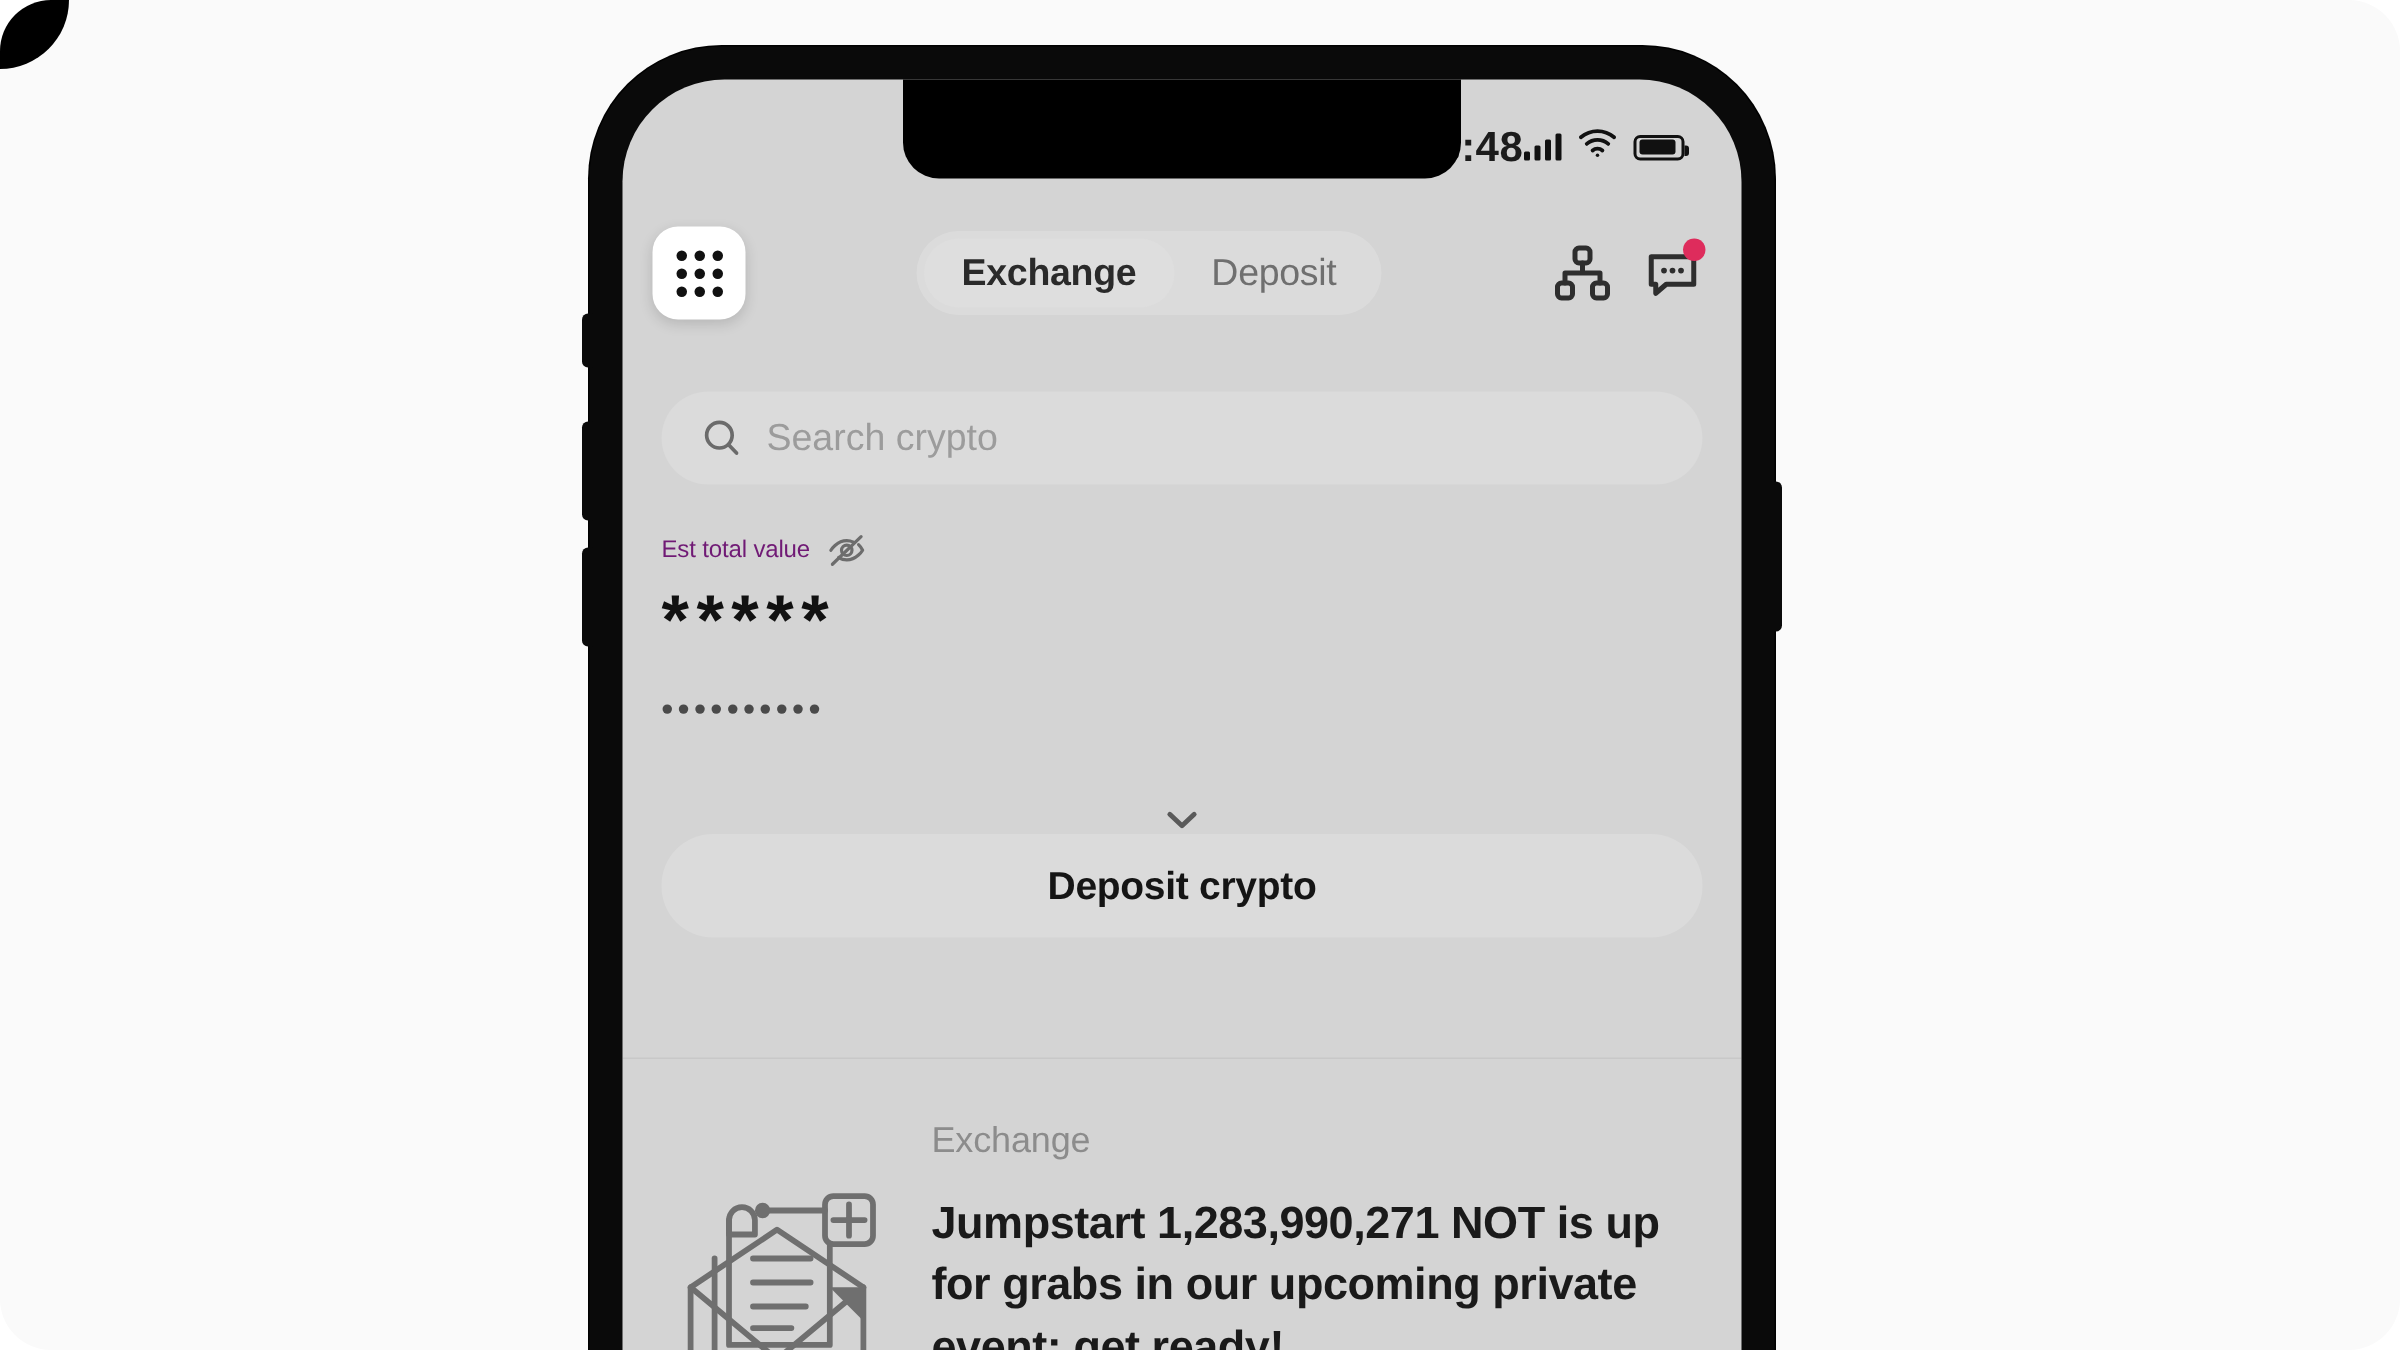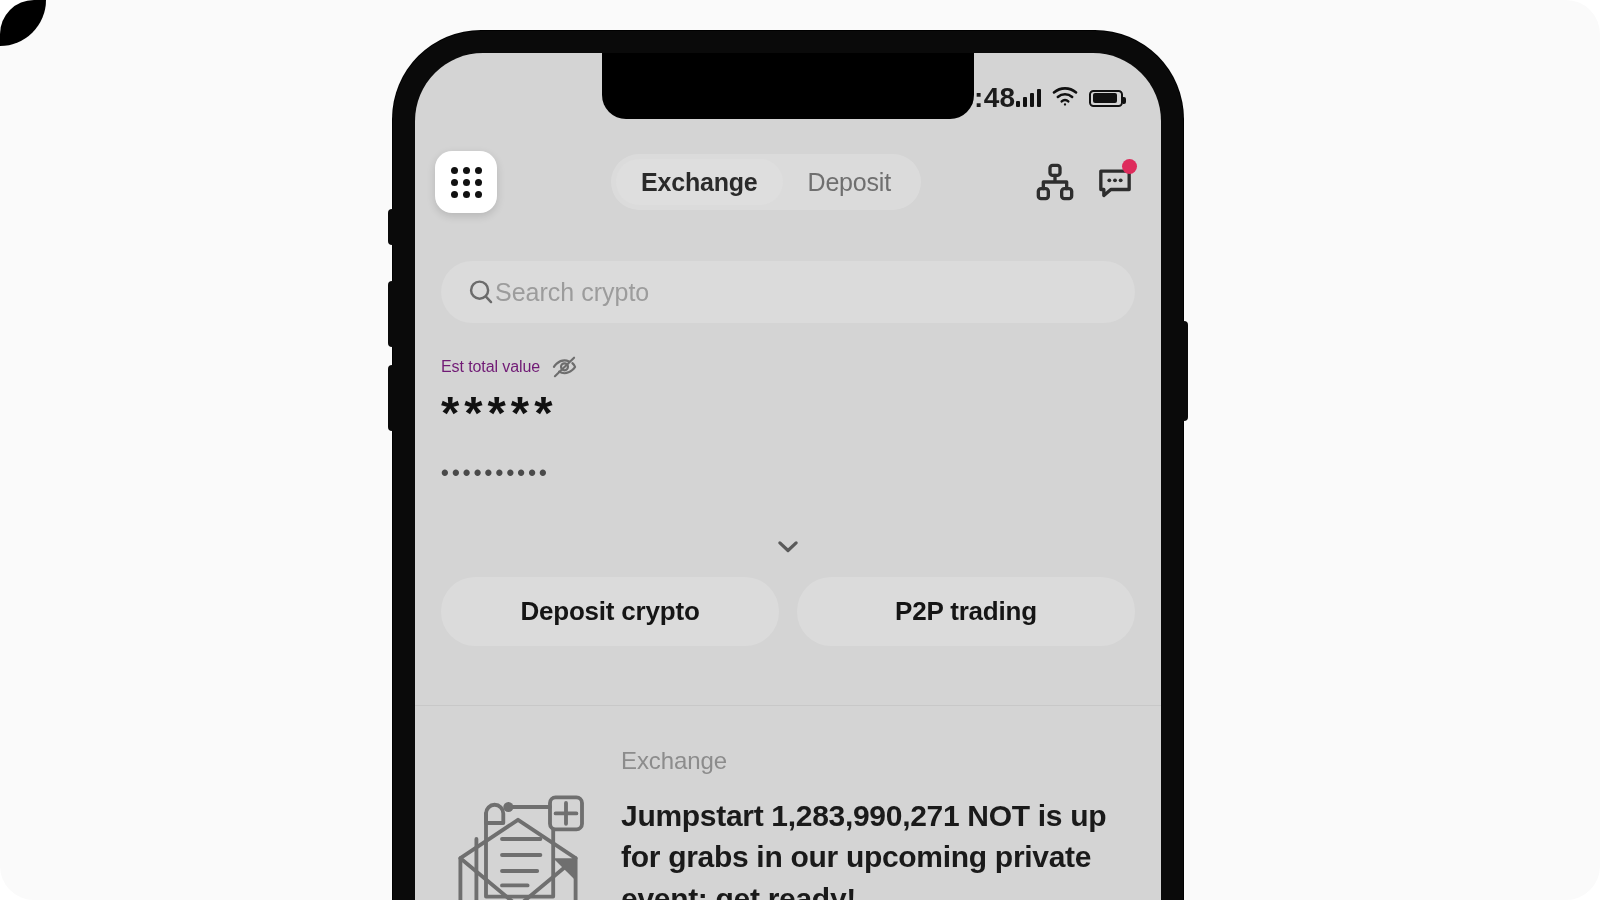--- a/index.html
+++ b/index.html
@@ -154,21 +154,21 @@
     background: #de2c5c;
   }
 
   
   #search-bar {
     position: absolute; top: 208px; left: 26px;
     width: 694px; height: 62px;
     background: rgba(255,255,255,0.16);
     border-radius: 31px;
     display: flex; align-items: center;
-    padding: 0 26px; gap: 0;
+    padding: 0 26px; gap: 16px;
     z-index: 11;
   }
   #search-icon { width: 28px; height: 28px; color: #6b6b6b; flex: none; }
   #search-input {
     border: 0; outline: 0; background: transparent;
     font-family: "Liberation Sans", sans-serif;
     font-size: 25px; color: #303030; width: 100%;
   }
   #search-input::placeholder { color: #9c9c9c; }
 
@@ -189,21 +189,21 @@
   }
 
   #expand-chevron {
     position: absolute; top: 478px; left: 0; width: 100%;
     display: flex; justify-content: center; z-index: 11;
   }
   #expand-chevron svg { width: 30px; height: 30px; color: #5a5a5a; }
 
   
   #actions {
-    position: absolute; top: 524px; left: 26px;
+    position: absolute; top: 503px; left: 26px;
     width: 694px; display: flex; gap: 18px; z-index: 11;
   }
   .action-btn {
     flex: 1; height: 69px;
     background: rgba(255,255,255,0.17);
     border-radius: 34px;
     display: flex; align-items: center; justify-content: center;
     font-size: 26px; font-weight: 700; color: #151515;
     letter-spacing: -0.2px;
   }
@@ -332,21 +332,20 @@
       </div>
 
       <div id="expand-chevron">
         <svg viewBox="0 0 24 24" fill="none" stroke="currentColor" stroke-width="2.6" stroke-linecap="round" stroke-linejoin="round">
           <path d="M5.5 9.5L12 15.6l6.5-6.1"></path>
         </svg>
       </div>
 
       <div id="actions">
         <div class="action-btn">Deposit crypto</div>
-        <div class="action-btn">P2P trading</div>
       </div>
 
       <div id="divider"></div>
       <div id="jumpstart">
         <div id="jumpstart-icon">
           <svg viewBox="0 0 100 100" fill="none" stroke="currentColor" stroke-width="2.4" stroke-linecap="round" stroke-linejoin="round">
             <path d="M14 52 L50 28 L86 52 L86 92 L14 92 Z"></path>
             <path d="M24 40 L24 80"></path>
             <path d="M30 24 L30 76 L72 76 L72 34"></path>
             <path d="M30 24a5.4 5.4 0 0 1 10.8 0v6H30z"></path>

